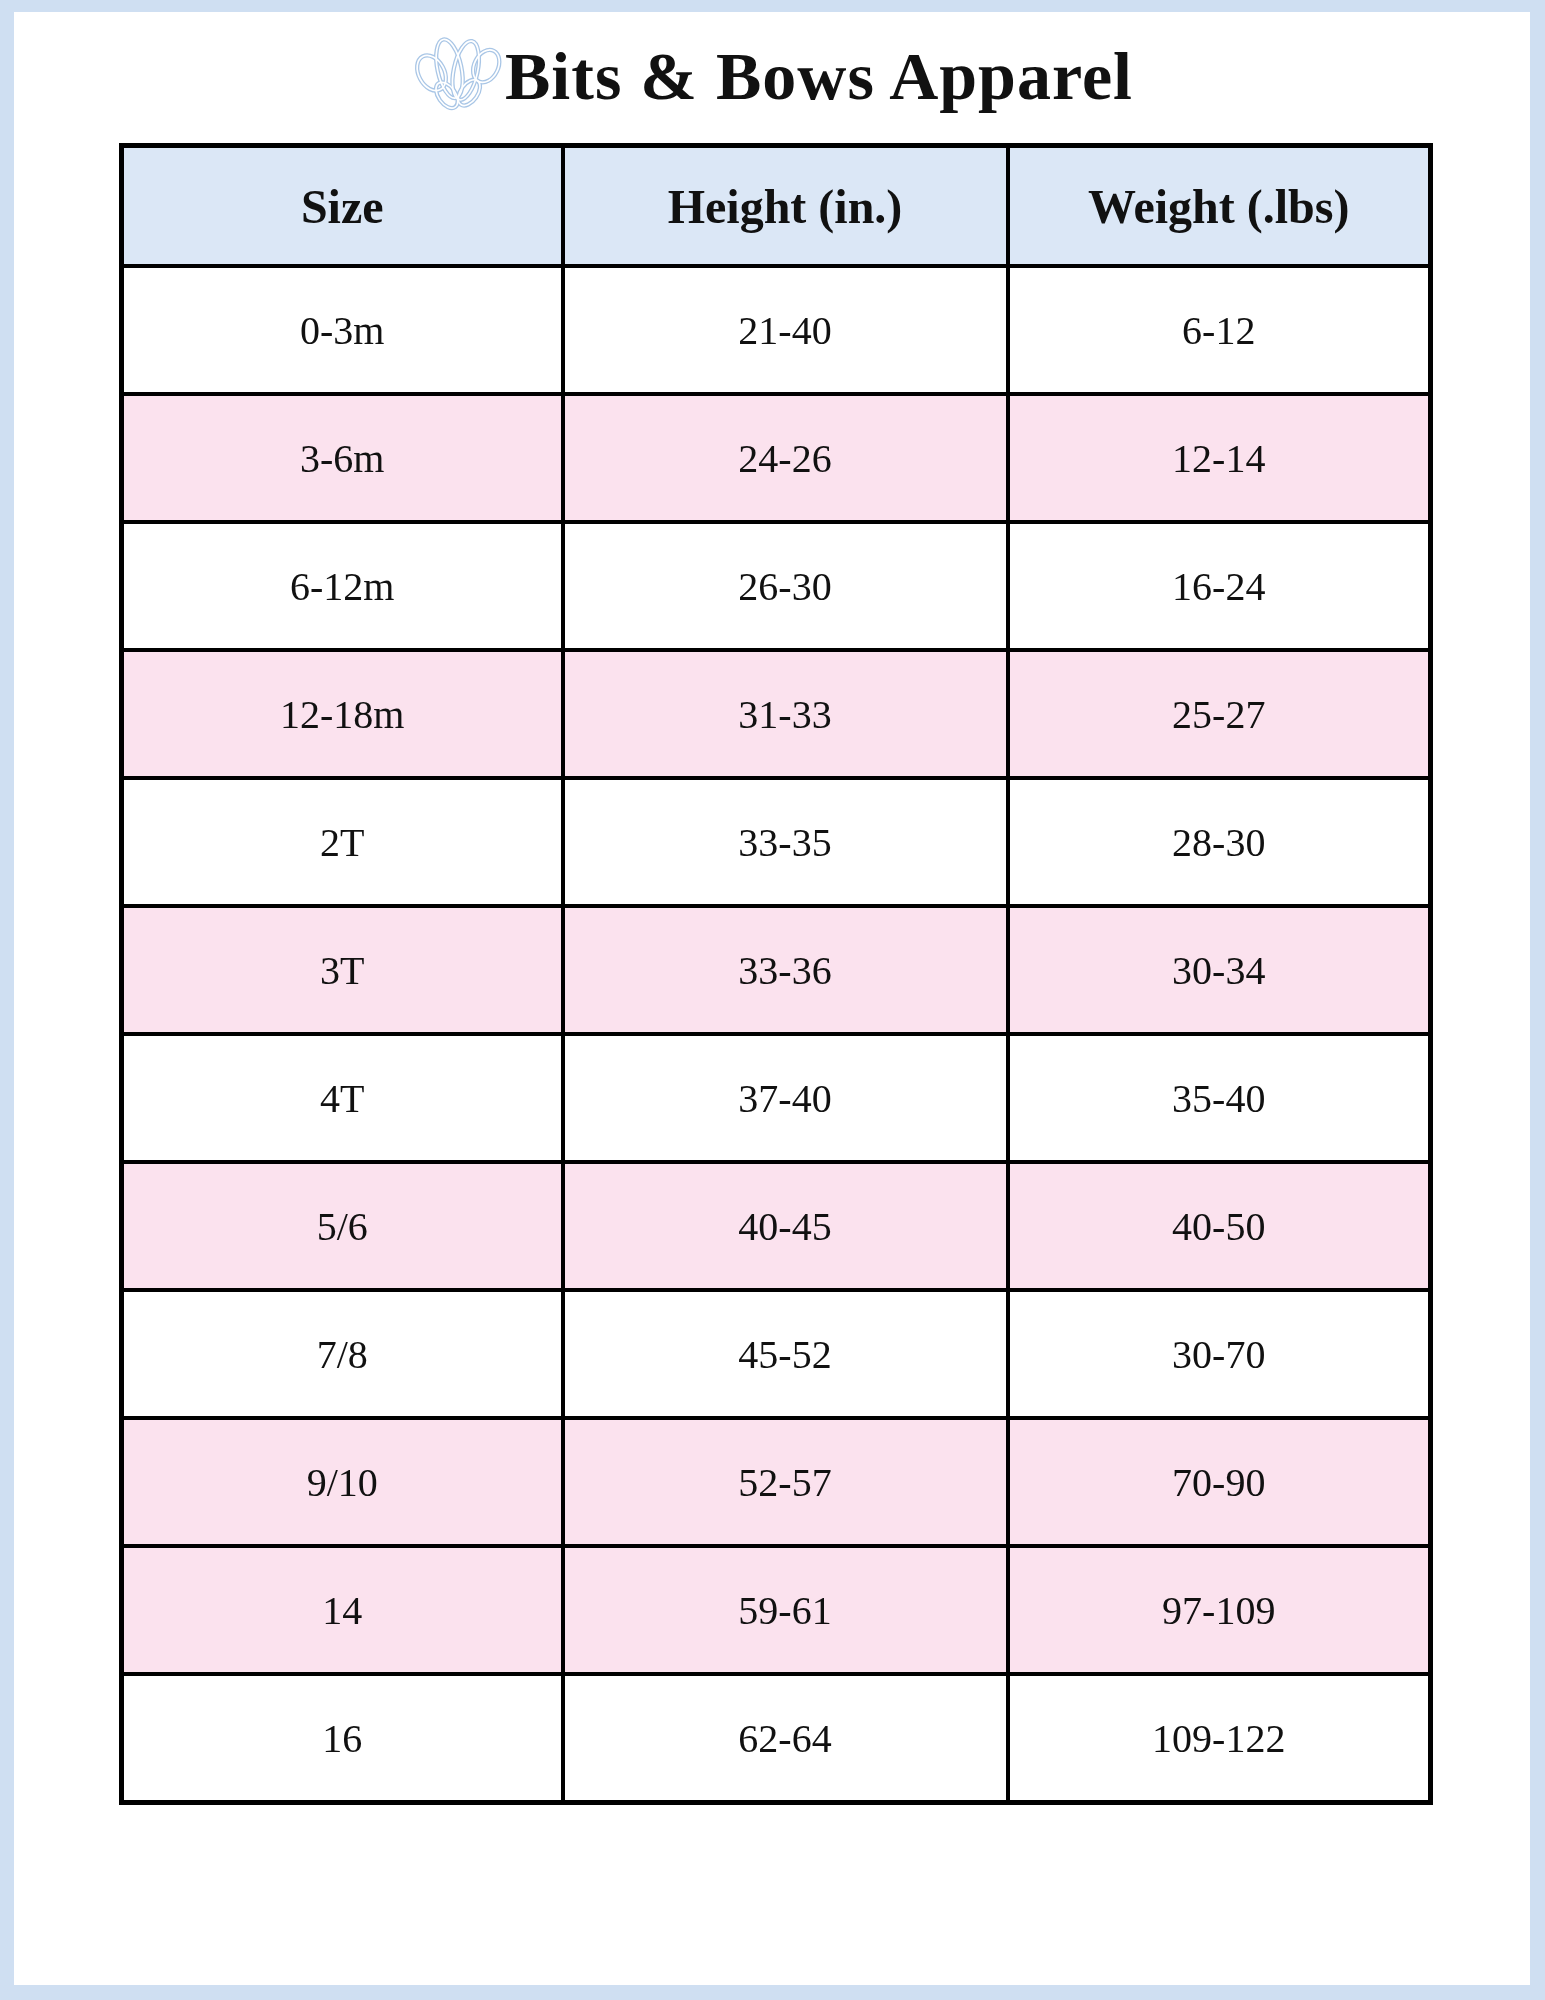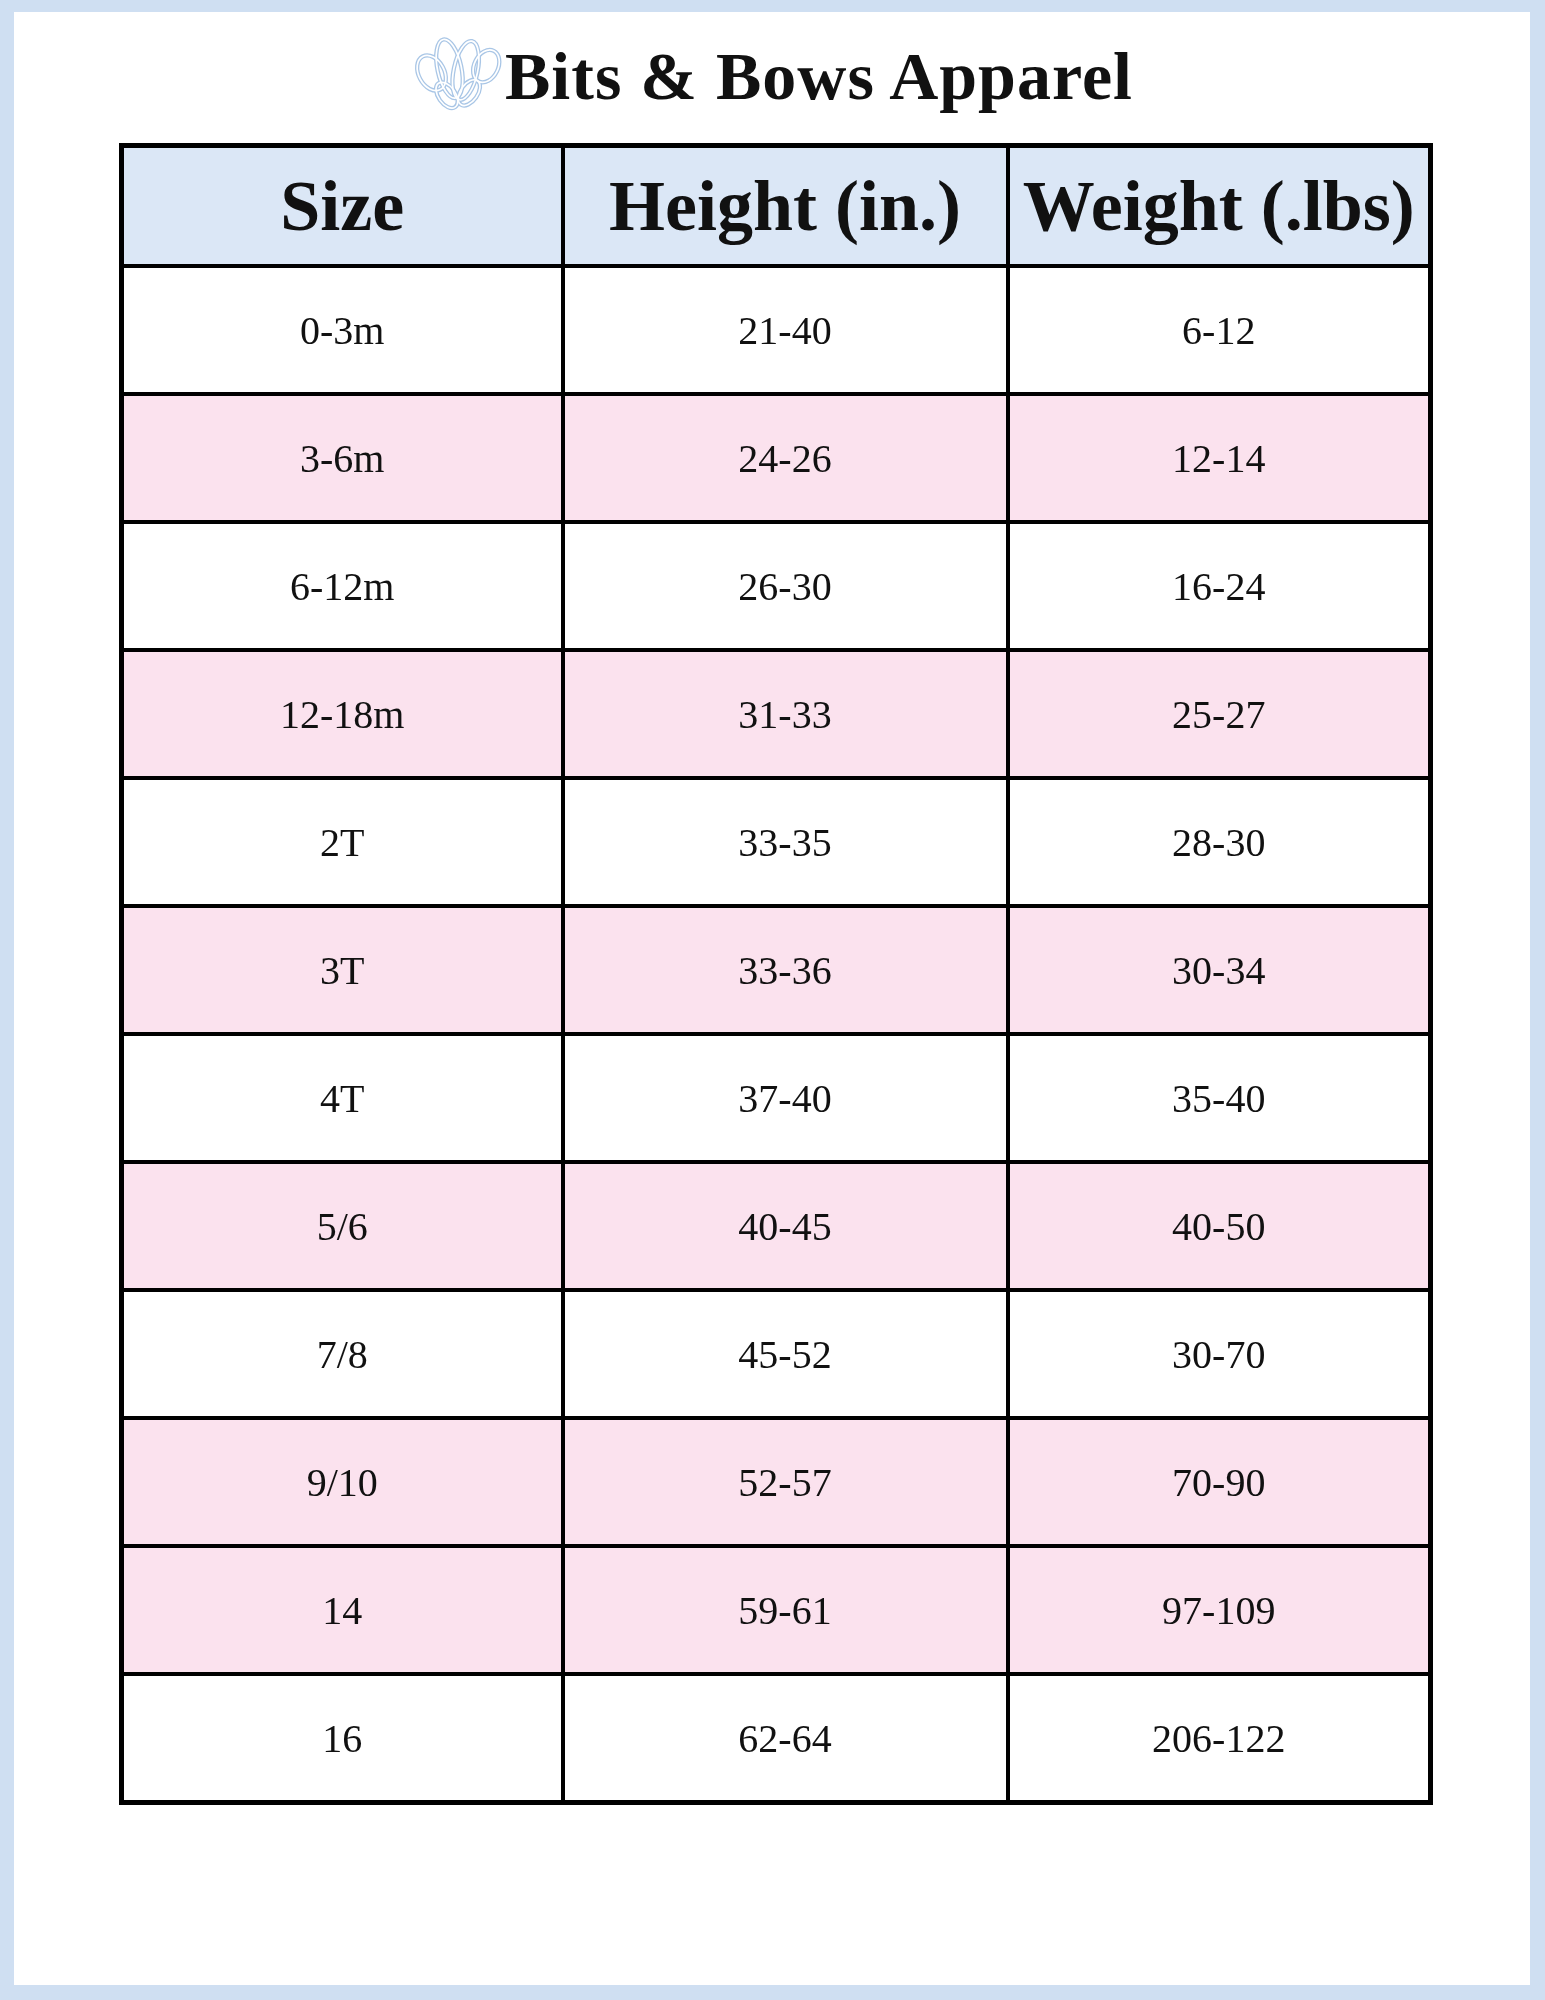--- a/index.html
+++ b/index.html
@@ -58,21 +58,21 @@
   table.size-chart th,
   table.size-chart td {
     border: 4px solid var(--border-black, #000);
     vertical-align: middle;
     text-align: center;
     padding: 0;
   }
   table.size-chart th {
     height: 116px;
     background: var(--header-blue, #dbe7f6);
-    font-size: 72px;
+    font-size: 48px;
     font-weight: bold;
   }
   table.size-chart td {
     height: 124px;
     font-size: 40px;
     font-weight: normal;
     background: var(--row-white, #ffffff);
   }
   table.size-chart tr.pink td {
     background: var(--row-pink, #fbe2ee);
@@ -170,18 +170,18 @@
           <td>70-90</td>
         </tr>
         <tr class="pink">
           <td>14</td>
           <td>59-61</td>
           <td>97-109</td>
         </tr>
         <tr>
           <td>16</td>
           <td>62-64</td>
-          <td>206-122</td>
+          <td>109-122</td>
         </tr>
       </tbody>
   </table>
 
 </div>
 
 </body></html>

